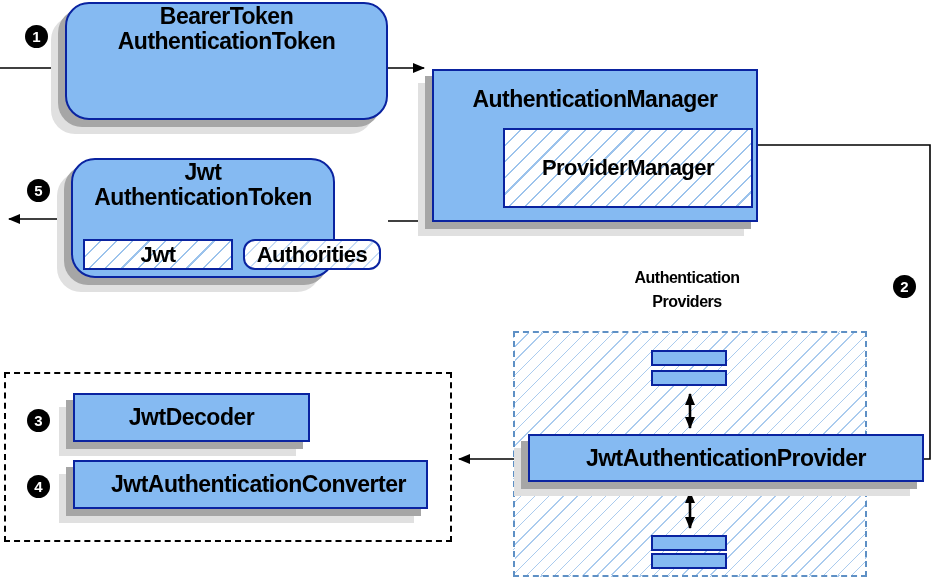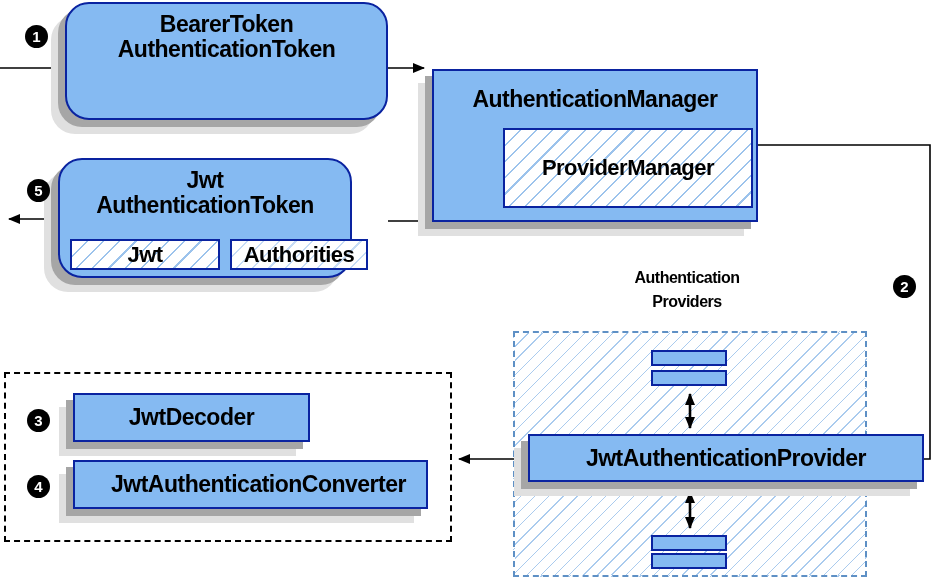--- a/index.html
+++ b/index.html
@@ -8,29 +8,29 @@
     font-family:"Liberation Sans",sans-serif;font-weight:bold;color:#000;
   }
   .connectors{position:absolute;left:0;top:0;width:932px;height:584px;z-index:2;}
   .box{
     position:absolute;box-sizing:border-box;background:#85baf2;border:2px solid #0a23a0;
     text-align:center;z-index:3;
   }
   .shadow{box-shadow:-7px 7px 0 0 #a6a6a6,-14px 14px 0 0 #e0e0e0;}
   .rounded{border-radius:24px;}
   .node-title{font-size:23px;line-height:25px;letter-spacing:-0.5px;}
-  .pad-top{padding-top:8px;}
+  .pad-top{padding-top:0;}
   .chip{
     position:absolute;box-sizing:border-box;border:2px solid #0a23a0;
     background-color:#ffffff;
     background-image:repeating-linear-gradient(135deg,rgba(0,0,0,0) 0px,rgba(0,0,0,0) 10px,#9cc3ec 10px,#9cc3ec 11.5px);
     display:flex;align-items:center;justify-content:center;
     font-size:22px;letter-spacing:-0.5px;
   }
-  .chip.light{background-image:repeating-linear-gradient(135deg,rgba(0,0,0,0) 0px,rgba(0,0,0,0) 10px,#c7dcf5 10px,#c7dcf5 11.5px);}
+  .chip.light{background-image:repeating-linear-gradient(135deg,rgba(0,0,0,0) 0px,rgba(0,0,0,0) 10px,#c7dcf5 10px,#c7dcf5 11.5px);border-radius:12px;}
   .center-flex{display:flex;align-items:center;justify-content:center;}
   .dashed-blue{
     position:absolute;box-sizing:border-box;z-index:1;
     border:2px dashed #5e90c5;background-color:#ffffff;
     background-image:repeating-linear-gradient(135deg,rgba(0,0,0,0) 0px,rgba(0,0,0,0) 9px,#aacbee 9px,#aacbee 10px);
   }
   .dashed-black{
     position:absolute;box-sizing:border-box;z-index:1;
     border:2px dashed #000000;background:transparent;
   }
@@ -81,21 +81,21 @@
     </div>
   </div>
 
   <div class="box shadow" style="left:432px;top:69px;width:326px;height:153px;">
     <div class="node-title" style="margin-top:16px;">AuthenticationManager</div>
     <div class="chip" style="left:38px;top:57px;width:250px;height:80px;margin-left:31px;">
       <span>ProviderManager</span>
     </div>
   </div>
 
-  <div class="box rounded shadow" style="left:58px;top:158px;width:294px;height:120px;">
+  <div class="box rounded shadow" style="left:71px;top:158px;width:264px;height:120px;">
     <div class="node-title pad-top">
       <div>Jwt</div>
       <div>AuthenticationToken</div>
     </div>
     <div class="chip" style="left:10px;top:79px;width:150px;height:31px;">
       <span>Jwt</span>
     </div>
     <div class="chip light" style="left:170px;top:79px;width:138px;height:31px;">
       <span>Authorities</span>
     </div>

